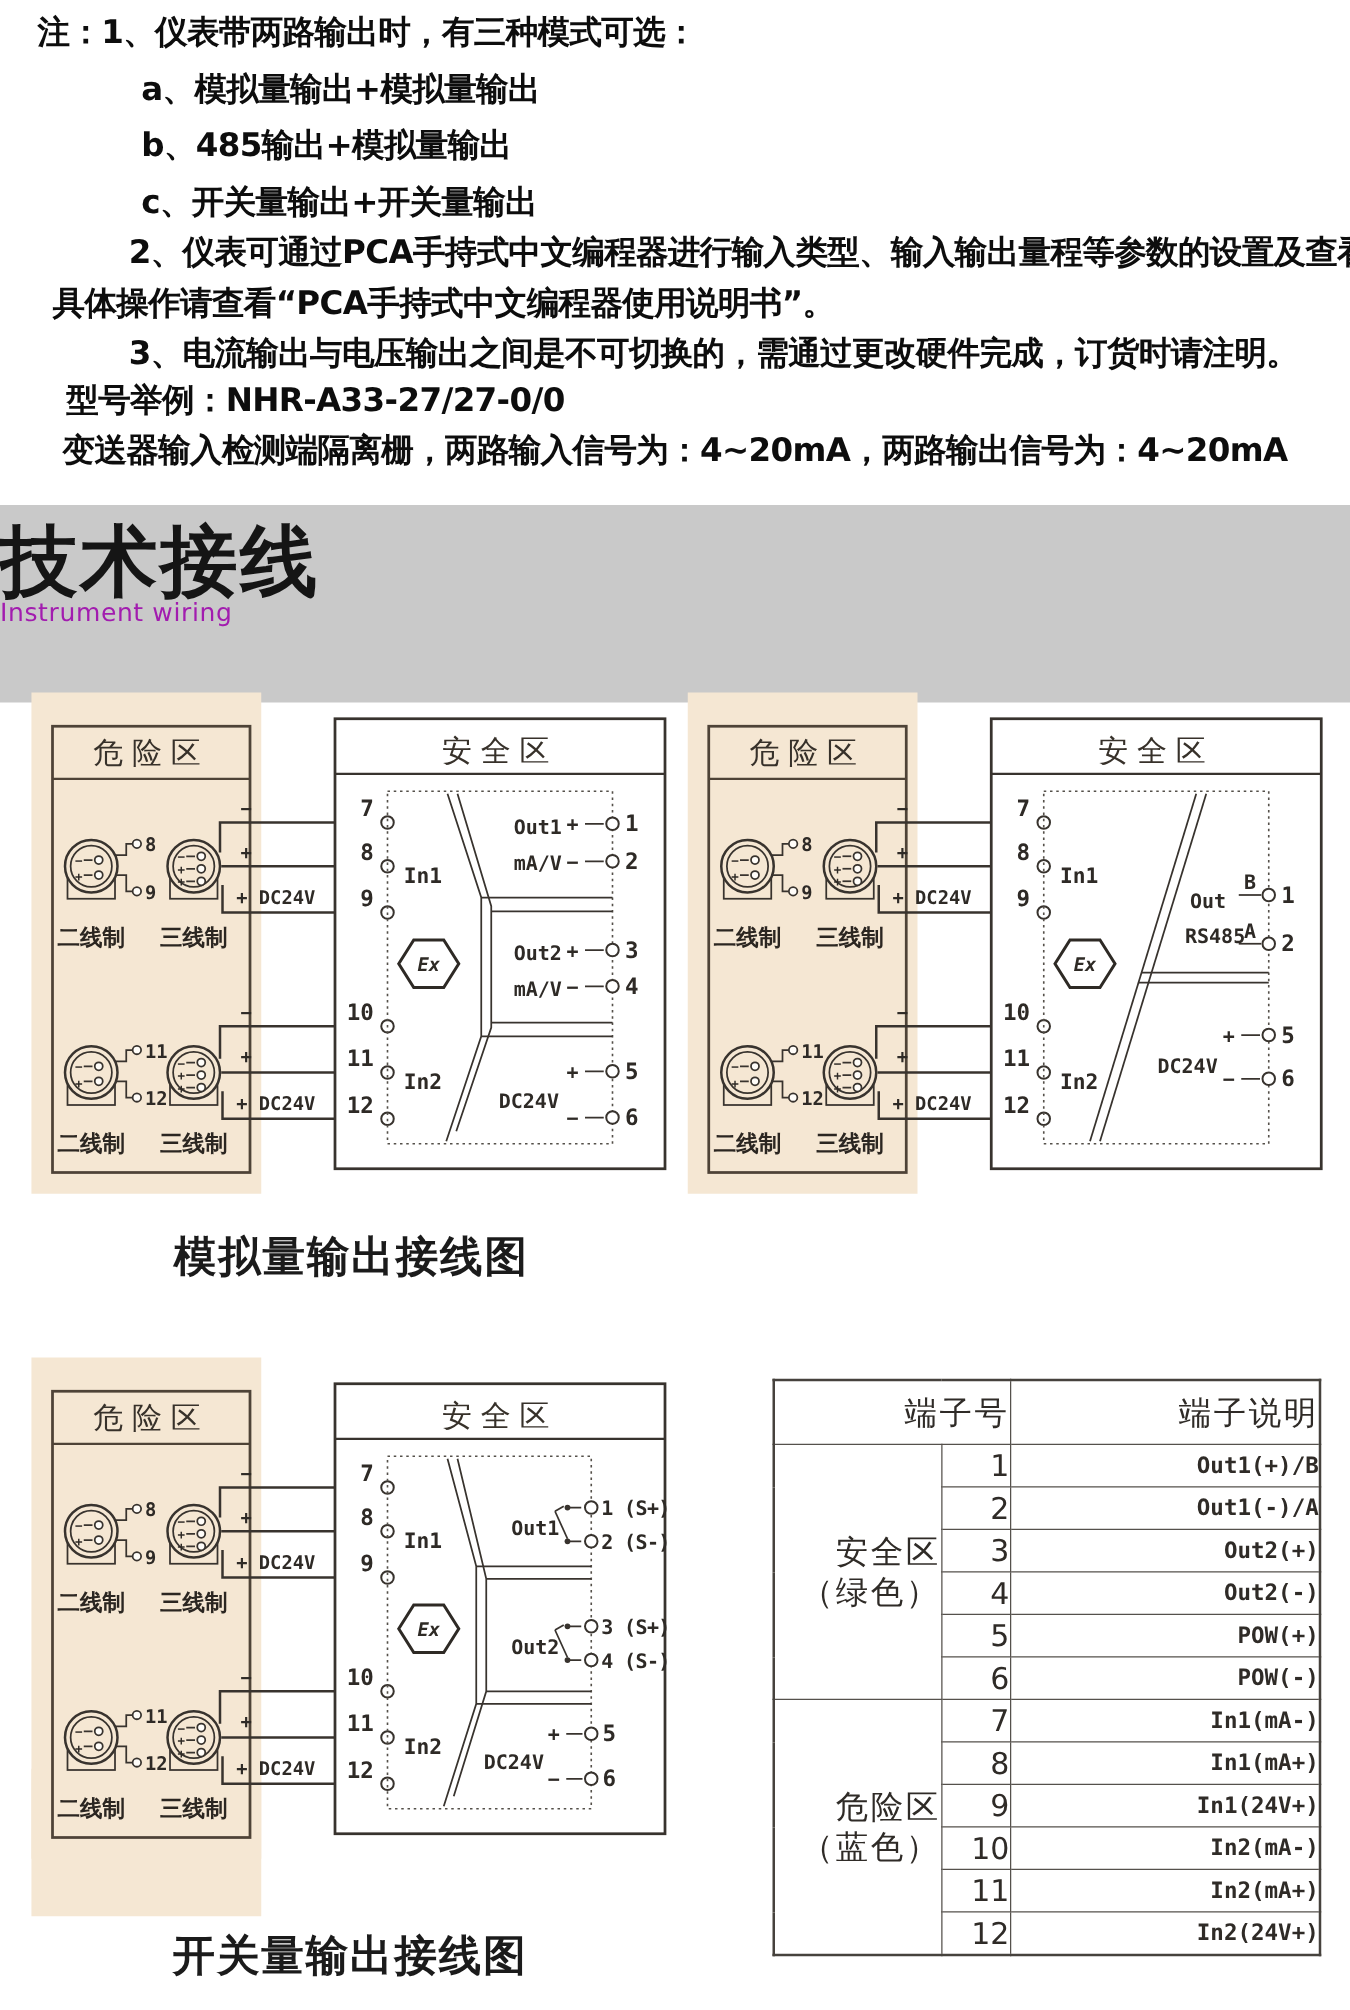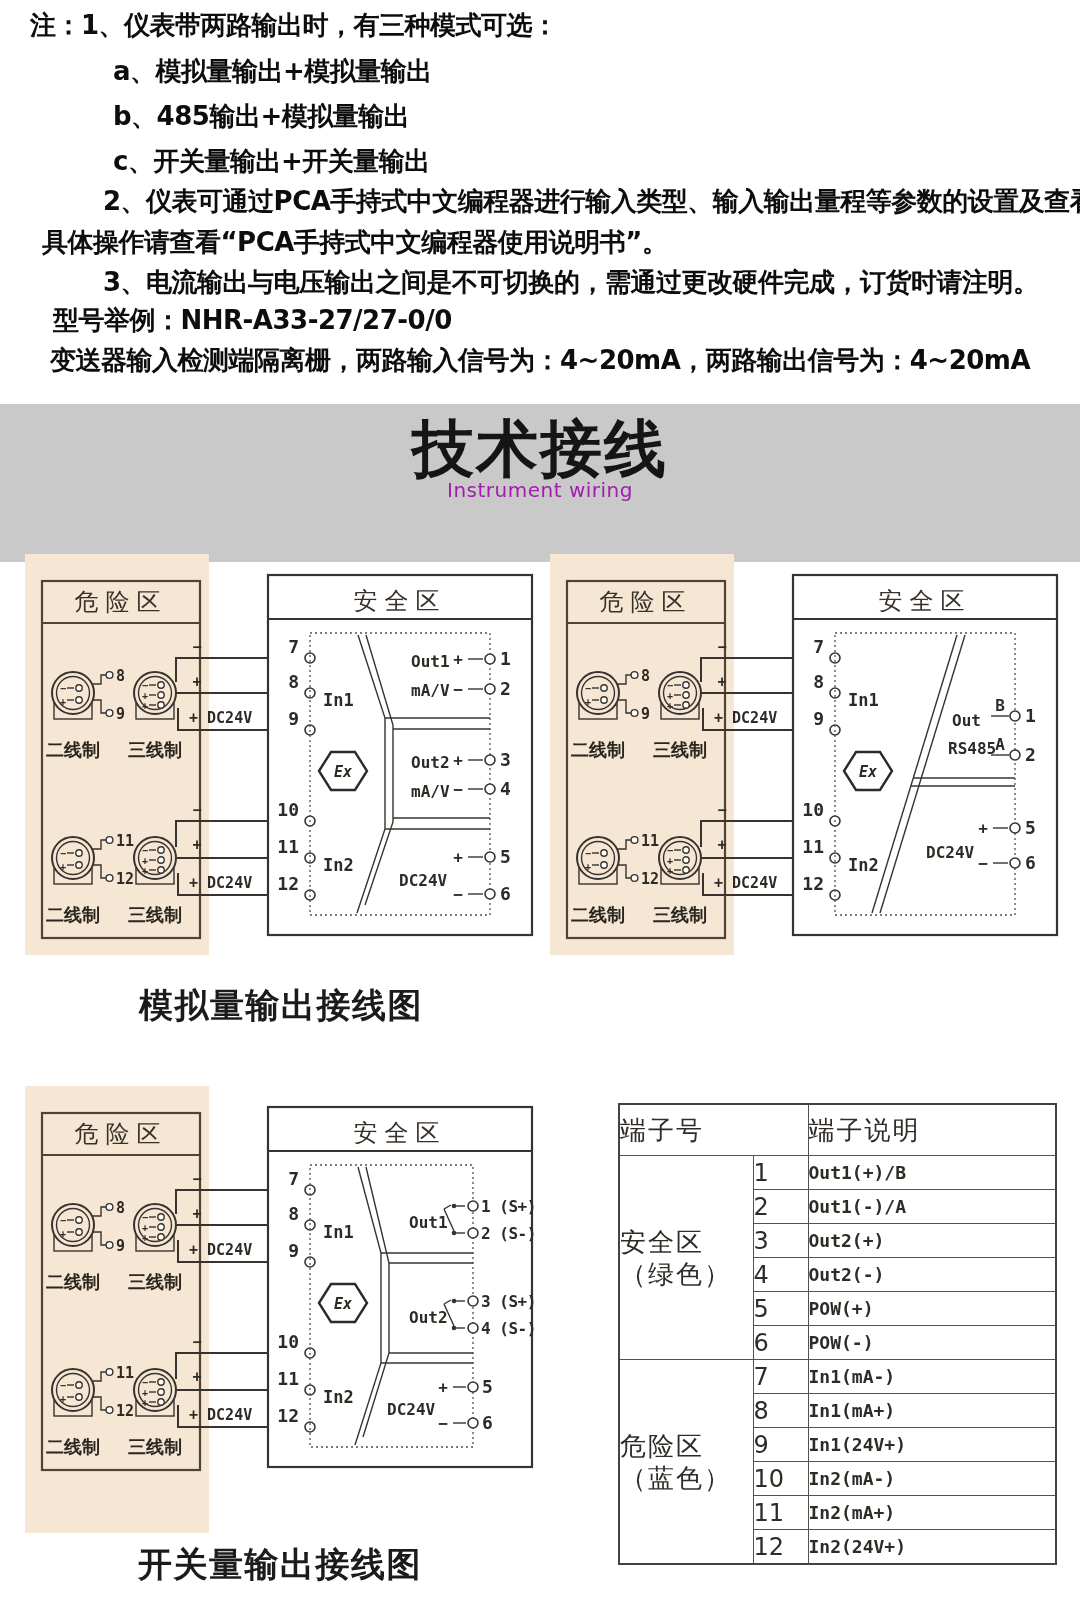--- a/index.html
+++ b/index.html
@@ -1,19 +1,19 @@
 <!DOCTYPE html>
 <html><head>
 <meta charset="utf-8">
 <style>
   html,body{margin:0;padding:0;background:#ffffff;}
   #page{position:relative;width:1080px;height:1608px;background:#ffffff;overflow:hidden;
         font-family:"DejaVu Sans","Liberation Sans",sans-serif;}
   .note{position:absolute;font-size:26px;font-weight:700;color:#0d0d0d;letter-spacing:-0.5px;white-space:nowrap;}
-  #banner{position:absolute;left:0;top:404px;width:1080px;height:158px;background:#c9c9c9;text-align:center;}
+  #banner{position:absolute;left:0;top:404px;width:1080px;height:158px;background:#c9c9c9;text-align:left;}
   #banner .t{margin:0;padding-top:14px;font-size:62px;font-weight:900;color:#151515;letter-spacing:2px;line-height:1.0;}
   #banner .s{margin-top:-2px;font-size:20px;font-weight:400;color:#a21caf;letter-spacing:0.5px;}
   .caption{position:absolute;font-size:34px;font-weight:700;color:#1b1b1b;letter-spacing:1.5px;text-align:center;white-space:nowrap;}
   svg.diag{position:absolute;}
   
   .beige{fill:#f5e7d3;stroke:none;}
   .hbox{fill:none;stroke:#4e4337;stroke-width:2.2;}
   .sbox{fill:#ffffff;stroke:#38332e;stroke-width:2.2;}
   .hline{stroke:#4e4337;stroke-width:1.8;}
   .hline2{stroke:#38332e;stroke-width:1.8;}
@@ -35,21 +35,21 @@
   .mono18{font-family:"DejaVu Sans Mono","Liberation Mono",monospace;font-weight:700;font-size:18px;fill:#2e2a26;}
   .sw{font-family:"DejaVu Sans Mono","Liberation Mono",monospace;font-weight:700;font-size:16px;
       letter-spacing:-0.5px;fill:#2e2a26;}
   .sn{font-family:"DejaVu Sans Mono","Liberation Mono",monospace;font-weight:700;font-size:10px;
       fill:#2e2a26;text-anchor:middle;}
   .ex{font-family:"DejaVu Sans Mono","Liberation Mono",monospace;font-style:italic;font-weight:700;
       font-size:15px;fill:#2e2a25;}
   
   #termtable{position:absolute;left:618px;top:1103px;border-collapse:collapse;table-layout:fixed;
              border:2px solid #46423d;}
-  #termtable th,#termtable td{border:1.5px solid #55514c;padding:0;text-align:left;color:#2f2b27;}
+  #termtable th,#termtable td{border:1.5px solid #55514c;padding:0;text-align:right;color:#2f2b27;}
   #termtable th{height:50px;font-size:26px;font-weight:500;letter-spacing:2px;}
   #termtable td{height:33px;}
   #termtable td.num{font-size:24px;font-weight:500;}
   #termtable td.desc{font-family:"DejaVu Sans Mono","Liberation Mono",monospace;font-size:18px;font-weight:700;margin-top:17px;}
   #termtable td.grp{font-size:26px;font-weight:500;line-height:32px;letter-spacing:2px;}
 </style>
 </head>
 <body>
 
 <div id="page">

